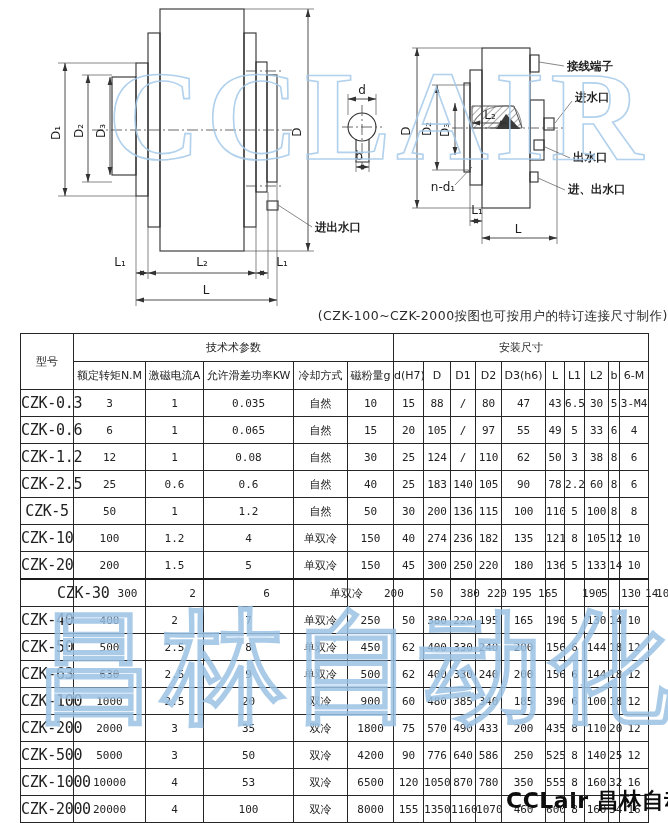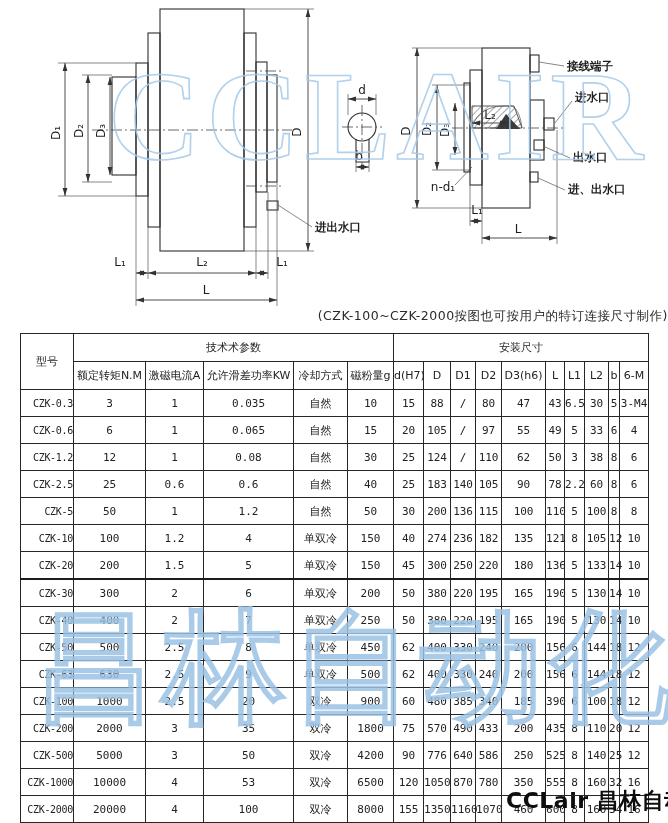--- a/index.html
+++ b/index.html
@@ -32,22 +32,22 @@
   #spec-table{
     position:absolute;left:20px;top:333px;width:628px;z-index:3;
     border-collapse:collapse;table-layout:fixed;
   }
   #spec-table th,#spec-table td{
     border:1px solid #262626;text-align:center;vertical-align:middle;
     padding:0;white-space:nowrap;overflow:visible;font-weight:normal;
   }
   #spec-table th{font-size:11px;height:27px;}
   #spec-table td{font-size:11px;height:26px;font-family:"DejaVu Sans Mono","DejaVu Sans","Liberation Sans",sans-serif;}
-  #spec-table td:first-child{font-size:10px;letter-spacing:-0.3px;text-align:right;}
-  #spec-table tr.thick-top td{border-top:2.2px solid #1c1c1c;}
+  #spec-table td:first-child{font-size:15px;letter-spacing:-0.3px;}
+  #spec-table tr.thick-top td{border-top:2.2px solid #1c1c1c;padding-left:36px;}
   
   #brand-logo{
     position:absolute;left:506px;top:786px;z-index:8;
     font-size:22px;font-weight:bold;color:#0d0d0d;letter-spacing:0.5px;white-space:nowrap;
   }
 </style>
 </head>
 <body>
 
 <svg id="drawings" width="668" height="330" viewBox="0 0 668 330">

